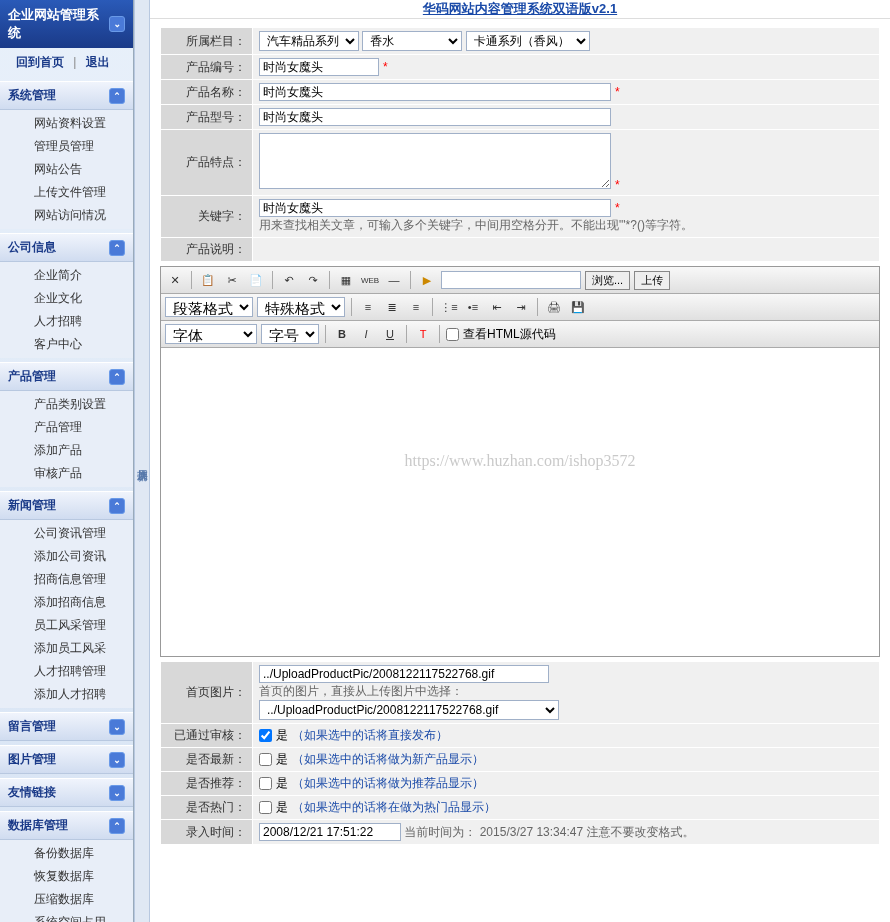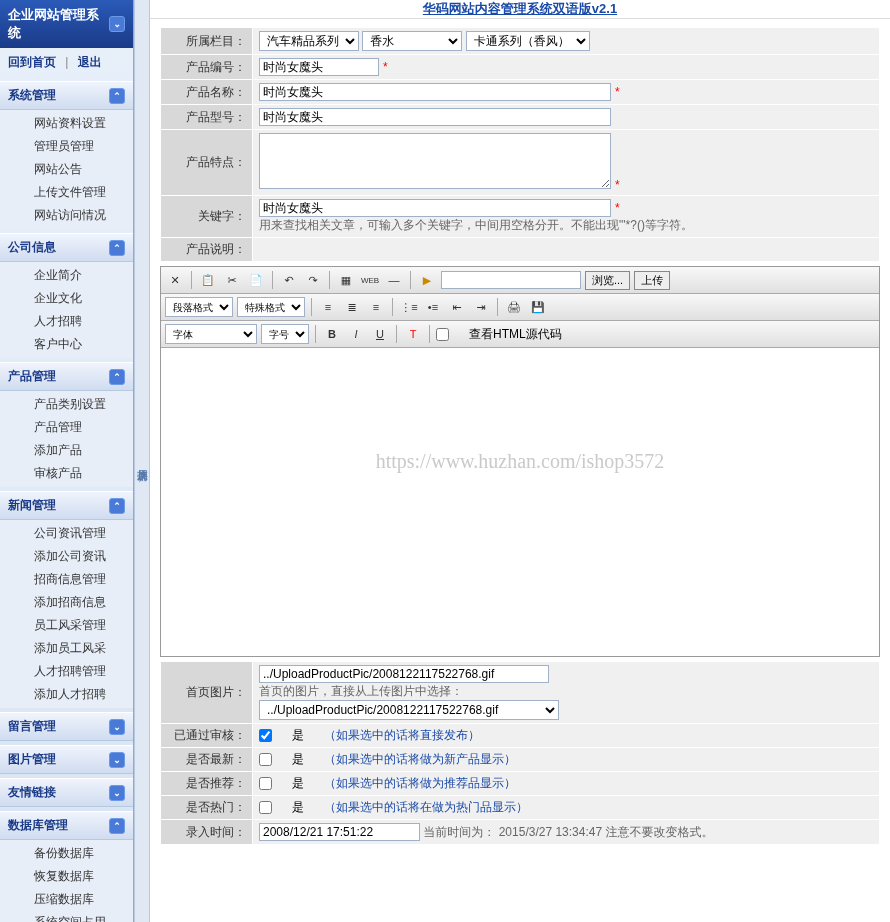--- a/index.html
+++ b/index.html
@@ -1,21 +1,21 @@
 <!DOCTYPE html>
 <html><head>
 <meta charset="utf-8">
 <style>
 * { box-sizing: border-box; margin: 0; padding: 0; }
 body { font-family: "SimSun", "宋体", Arial, sans-serif; font-size: 12px; background: #fff; color: #000; }
 .page { display: flex; width: 890px; height: 922px; }
 .sidebar { width: 134px; background: linear-gradient(to bottom, #e8f0fa, #d8e4f4); border-right: 1px solid #9ab; }
 .sidebar-header { background: linear-gradient(to bottom, #2a5ab8, #1a3a88); color: #fff; font-weight: bold; padding: 6px 8px; display: flex; justify-content: space-between; align-items: center; font-size: 13px; }
 .circle-btn { width: 16px; height: 16px; border-radius: 3px; background: #4a7ad8; display: inline-flex; align-items: center; justify-content: center; color: #fff; font-size: 9px; border:1px solid #6a9ae8;}
-.top-links { padding: 6px 8px; color: #1a3a88; font-weight: bold; }
+.top-links { padding: 6px 16px; color: #1a3a88; font-weight: bold; }
 .top-links span { cursor: pointer; }
 .top-links .divider { color: #888; margin: 0 6px; font-weight: normal; }
 .section { margin-top: 4px; }
 .section-header { background: linear-gradient(to bottom, #f0f4fc, #d0dcf0); color: #1a3a88; font-weight: bold; padding: 5px 8px; display: flex; justify-content: space-between; align-items: center; border-top: 1px solid #fff; border-bottom: 1px solid #b8c8e0; }
 .section-items { padding: 2px 16px; background: #e8eef8; }
 .section-item { padding: 3px 8px 3px 18px; color: #333; cursor: pointer; }
 
 .main { flex: 1; display: flex; flex-direction: column; background: #f8f8f8; position:relative; }
 .thin-strip { width: 16px; background: #e0e8f4; display:flex; flex-direction:column; align-items:center; justify-content:center; color:#5577aa; font-size:11px; border-left:1px solid #b8c8e0; border-right:1px solid #b8c8e0;}
 .thin-strip span { writing-mode: vertical-rl; }
@@ -30,27 +30,27 @@
 input.narrow { width: 120px; }
 textarea.feat { width: 352px; height: 56px; }
 .req { color: red; margin-left: 4px; }
 .hint { color: #666; font-size: 12px; }
 select.cat { min-width:100px; }
 
 .editor { border: 1px solid #999; margin-top: 4px; }
 .toolbar { background: linear-gradient(to bottom, #f8f8f8, #e0e0e0); border-bottom: 1px solid #aaa; padding: 3px 4px; display: flex; align-items: center; gap: 4px; flex-wrap: wrap; }
 .tb-btn { width: 20px; height: 20px; display: inline-flex; align-items: center; justify-content: center; border: 1px solid transparent; cursor: pointer; font-size: 11px; color:#333;}
 .tb-sep { width: 1px; height: 18px; background: #aaa; margin: 0 2px; }
-.tb-select { font-size: 10px; height: 20px; }
+.tb-select { font-size: 15px; height: 20px; }
 .tb-input { width: 140px; height: 18px; border:1px solid #888;}
 .tb-button { font-size:11px; padding:1px 6px; border:1px solid #888; background:#eee; cursor:pointer;}
 .editor-body { height: 308px; background: #fff; }
-.chk-line { display:flex; align-items:center; gap:20px; }
+.chk-line { display:flex; align-items:center; gap:4px; }
 .link-hint { color: #1a4aa8; }
-.watermark { position:absolute; top:50%; left:50%; transform:translate(-50%,-50%); font-size:20px; color:rgba(100,100,100,0.35); font-family:Georgia,serif; pointer-events:none; z-index:10;}
+.watermark { position:absolute; top:50%; left:50%; transform:translate(-50%,-50%); font-size:16px; color:rgba(100,100,100,0.35); font-family:Georgia,serif; pointer-events:none; z-index:10;}
 </style>
 </head>
 <body>
 
 <div class="page">
   <div class="sidebar">
     <div class="sidebar-header">
       <span>企业网站管理系统</span>
       <span class="circle-btn">⌄</span>
     </div>
@@ -301,21 +301,21 @@
                 <span class="chk-line">
                   <input type="checkbox" style=""> 
                   <span>是</span>
                   <span class="link-hint">（如果选中的话将在做为热门品显示）</span>
                 </span>
               </td>
         </tr>
         <tr>
           <td class="label">录入时间：</td>
           <td class="value">
-            <input type="text" style="width: 161px;" value="2008/12/21 17:51:22">
+            <input type="text" style="width: 142px;" value="2008/12/21 17:51:22">
             <span class="hint">当前时间为：</span>
             <span class="hint">2015/3/27 13:34:47</span>
             <span class="hint">注意不要改变格式。</span>
           </td>
         </tr>
       </tbody>
         </table>
     </div>
   </div>
 </div>

